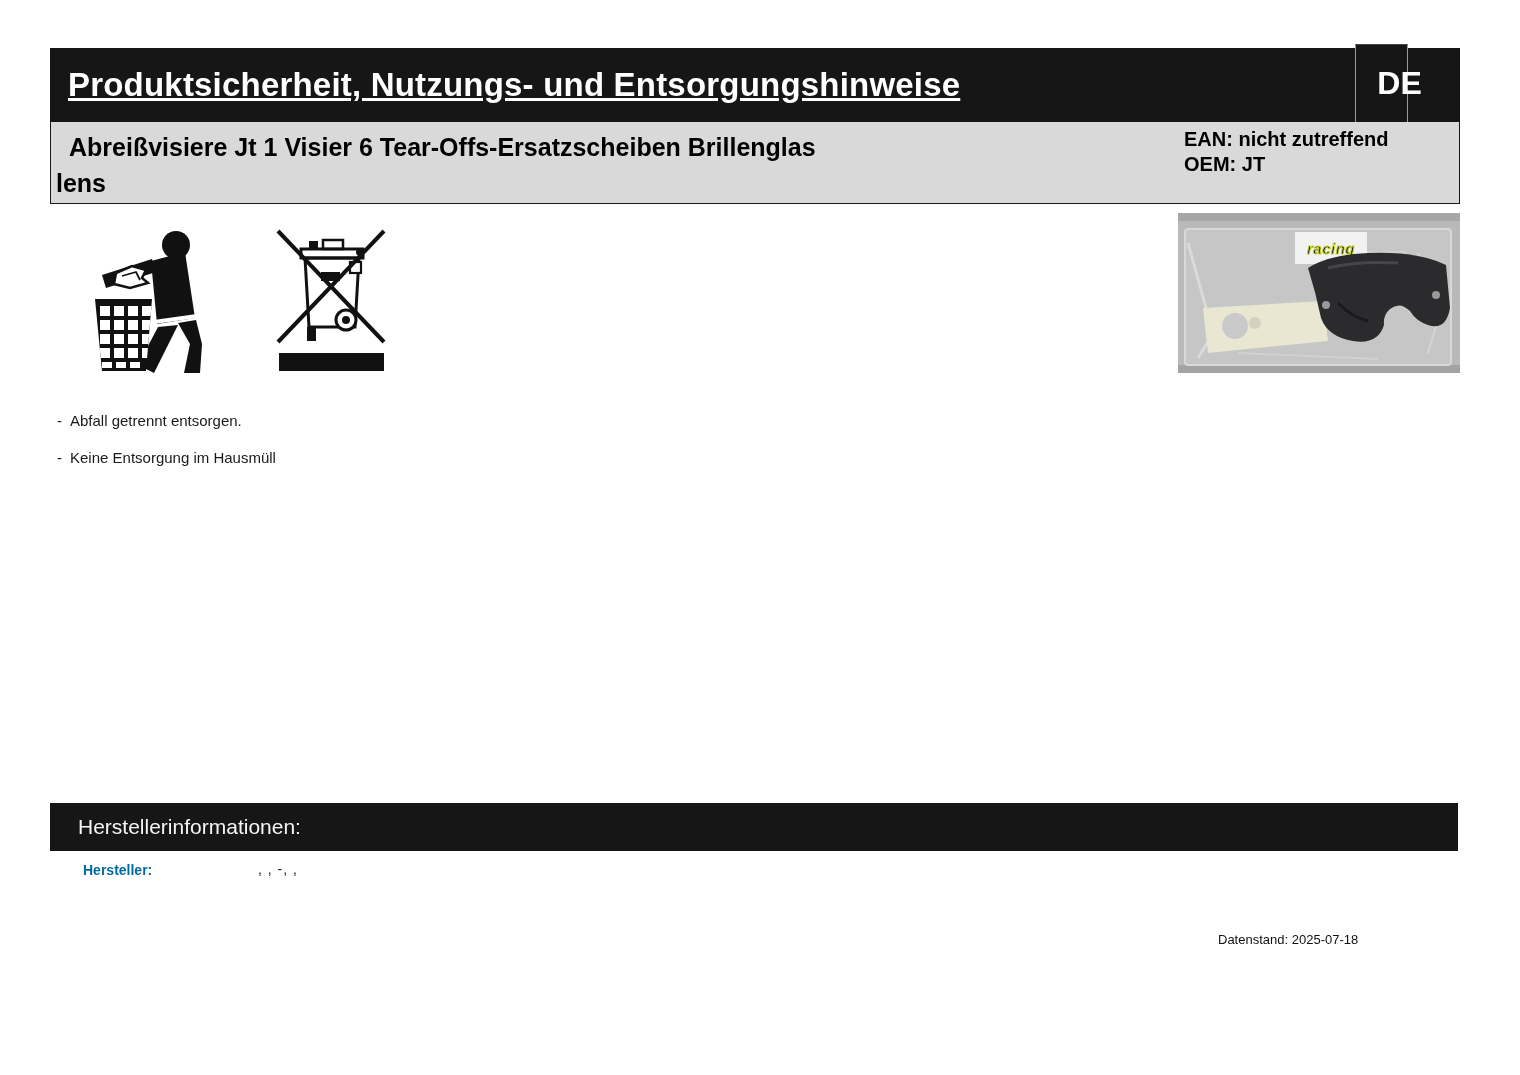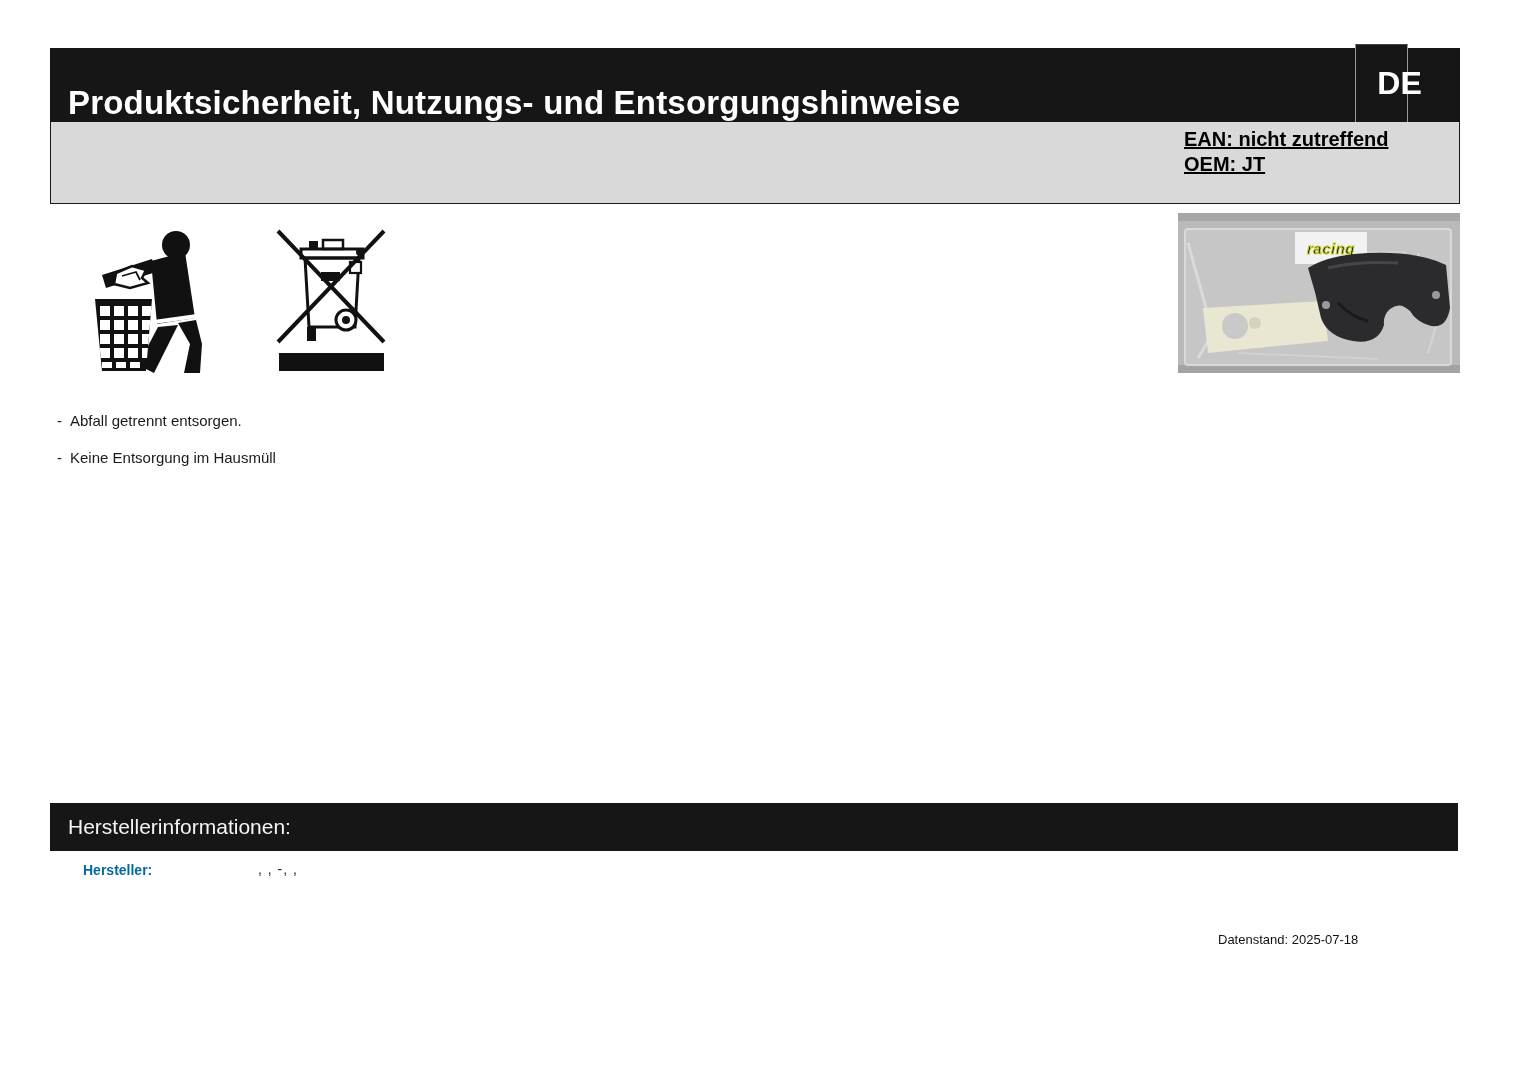--- a/index.html
+++ b/index.html
@@ -3,21 +3,21 @@
 <meta charset="utf-8">
 <style>
   * { margin: 0; padding: 0; box-sizing: border-box; }
   html, body { width: 1520px; height: 1075px; background: #ffffff; }
   body { font-family: "Liberation Sans", sans-serif; position: relative; overflow: hidden; }
   .abs { position: absolute; }
 
   
   .header-bar {
     left: 50px; top: 48px; width: 1410px; height: 74px;
-    background: #161616; color: #ffffff; display: flex; align-items: flex-end;
+    background: #161616; color: #ffffff; display: flex; align-items: center; text-decoration: underline;
   }
   .header-title {
     font-size: 33px; font-weight: bold; padding-left: 18px; letter-spacing: 0.2px;
     white-space: nowrap;
   }
   .de-cell {
     left: 1355px; top: 44px; width: 53px; height: 78px;
     background: #161616; border-left: 1px solid #9a9a9a; border-right: 1px solid #9a9a9a;
     border-top: 1px solid #444;
     display: flex; align-items: center; justify-content: center;
@@ -28,56 +28,58 @@
   .subtitle-bar {
     left: 50px; top: 122px; width: 1410px; height: 82px;
     background: #d9d9d9; border: 1px solid #1a1a1a; border-top: none;
     color: #000000;
   }
   .product-name { position: absolute; left: 0; top: 7px; width: 1110px;
     font-size: 25px; font-weight: bold; line-height: 36px; }
   .product-name .line1 { padding-left: 18px; white-space: nowrap; }
   .product-name .line2 { padding-left: 5px; white-space: nowrap; }
   .id-block { position: absolute; left: 1133px; top: 5px; font-size: 20px;
-    font-weight: bold; line-height: 25px; text-decoration: underline; }
+    font-weight: bold; line-height: 25px; }
 
   
   .icon-box { background: transparent; }
   svg { display: block; }
 
   
   .photo-frame { left: 1178px; top: 213px; width: 282px; height: 180px; }
 
   
   .instr { font-size: 15px; color: #1a1a1a; white-space: nowrap; }
   .instr .dash { display: inline-block; width: 13px; }
 
   
   .mfr-bar {
     left: 50px; top: 803px; width: 1408px; height: 48px;
     background: #161616; color: #f5f5f5; display: flex; align-items: center;
-    font-size: 21px; padding-left: 18px;
+    font-size: 21px; padding-left: 28px;
   }
   .mfr-label { left: 83px; top: 862px; font-size: 14px; font-weight: bold; color: #0369a1; }
   .mfr-value { left: 258px; top: 861px; font-size: 14px; color: #222; letter-spacing: 1px; }
 
   
   .datenstand { left: 1218px; top: 932px; font-size: 13px; color: #111; }
 </style>
 </head>
 <body>
 
 <div class="abs header-bar">
   <div class="header-title">Produktsicherheit, Nutzungs- und Entsorgungshinweise</div>
 </div>
 
 <div class="abs de-cell">DE</div>
 
 <div class="abs subtitle-bar">
   <div class="product-name">
+    <div class="line1">Abreißvisiere Jt 1 Visier 6 Tear-Offs-Ersatzscheiben Brillenglas</div>
+    <div class="line2">lens</div>
   </div>
   <div class="id-block">
     <div>EAN: nicht zutreffend</div>
     <div>OEM: JT</div>
   </div>
 </div>
 
 <div class="abs icon-box" style="left:88px; top:226px; width:128px; height:147px;">
   <svg width="128" height="147" viewBox="0 0 128 147">
     <g fill="#111" stroke="none">

